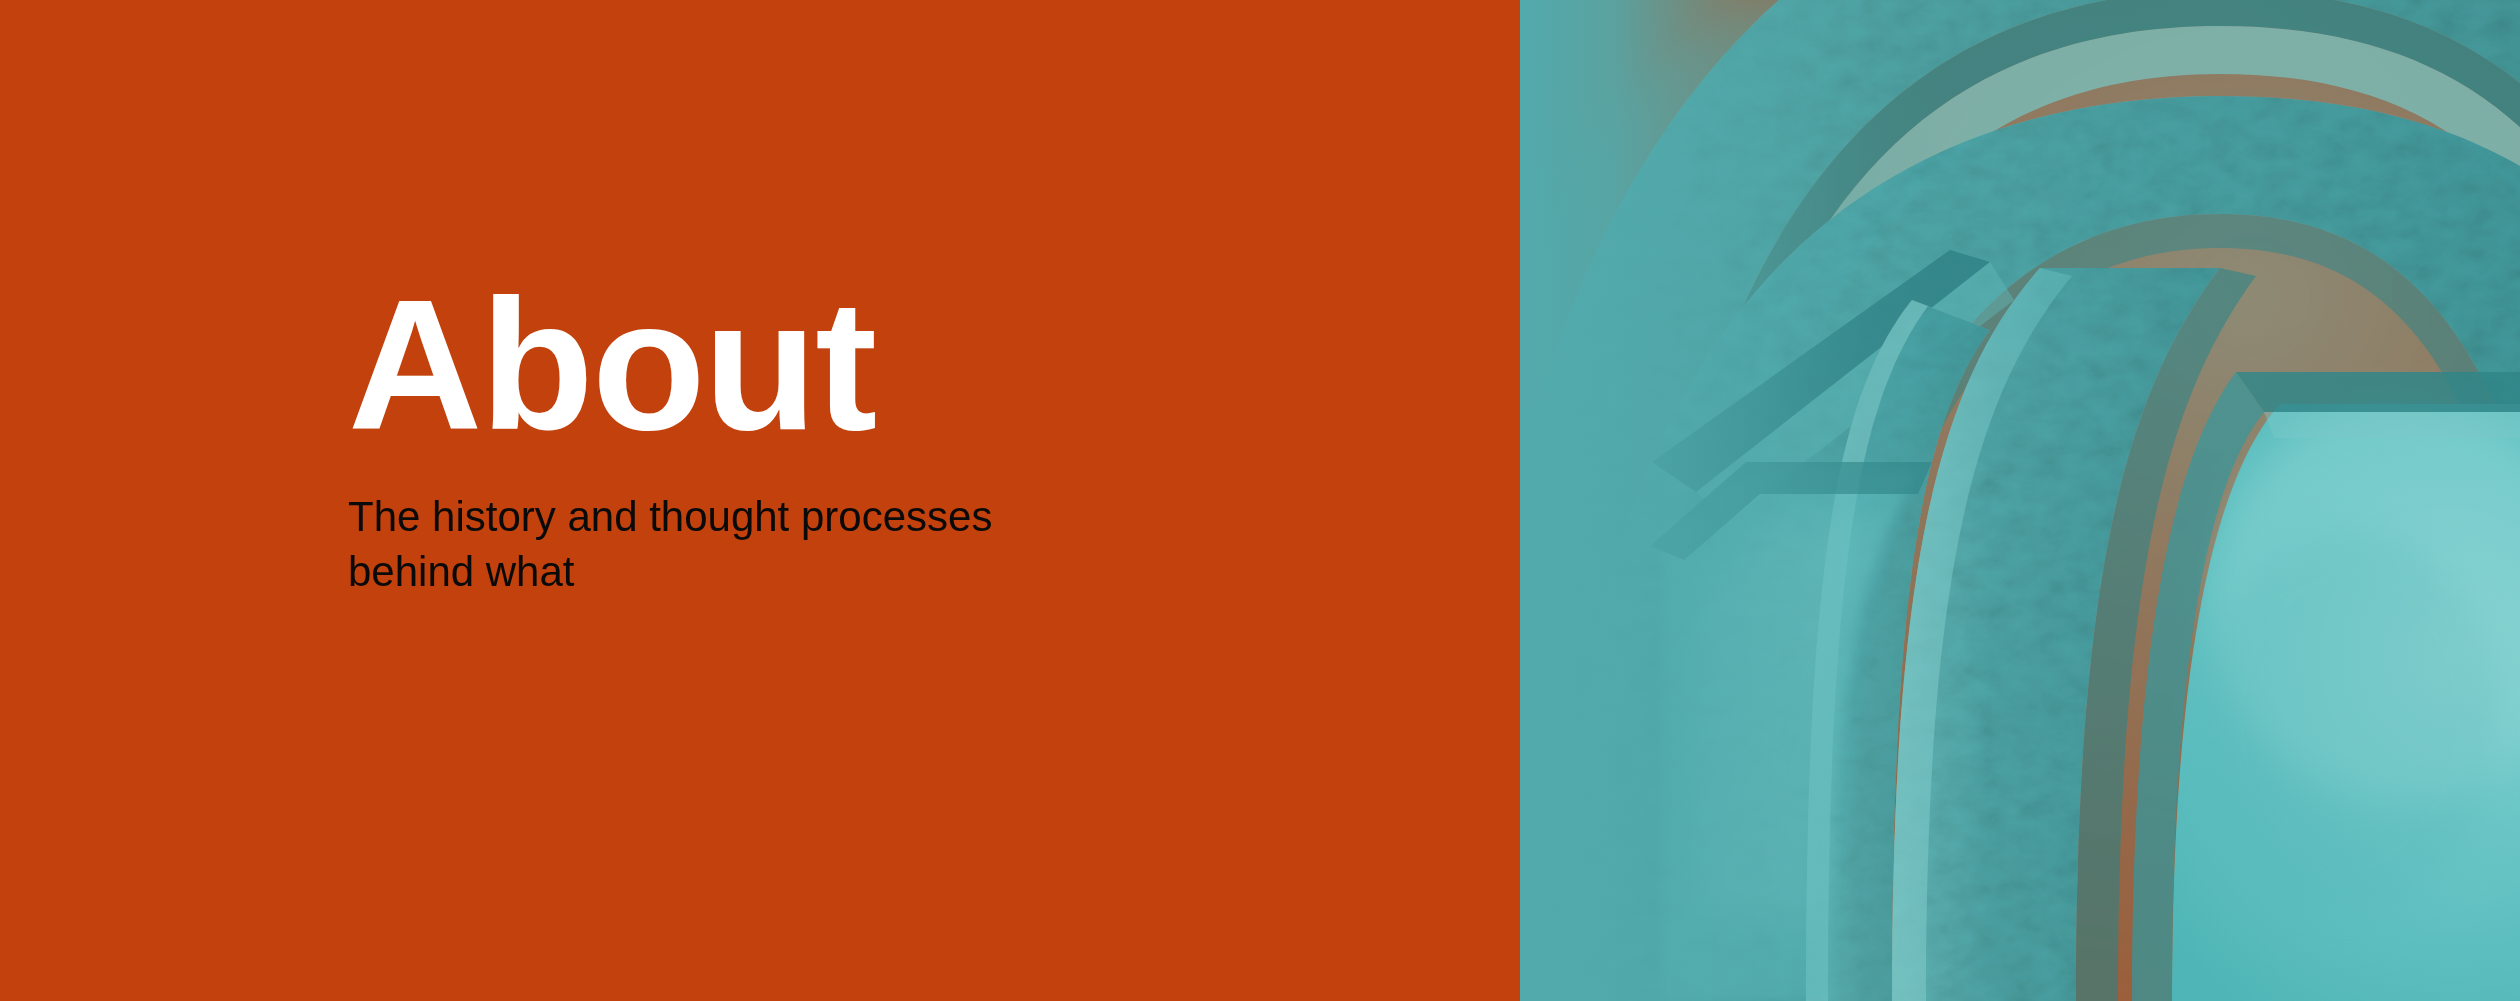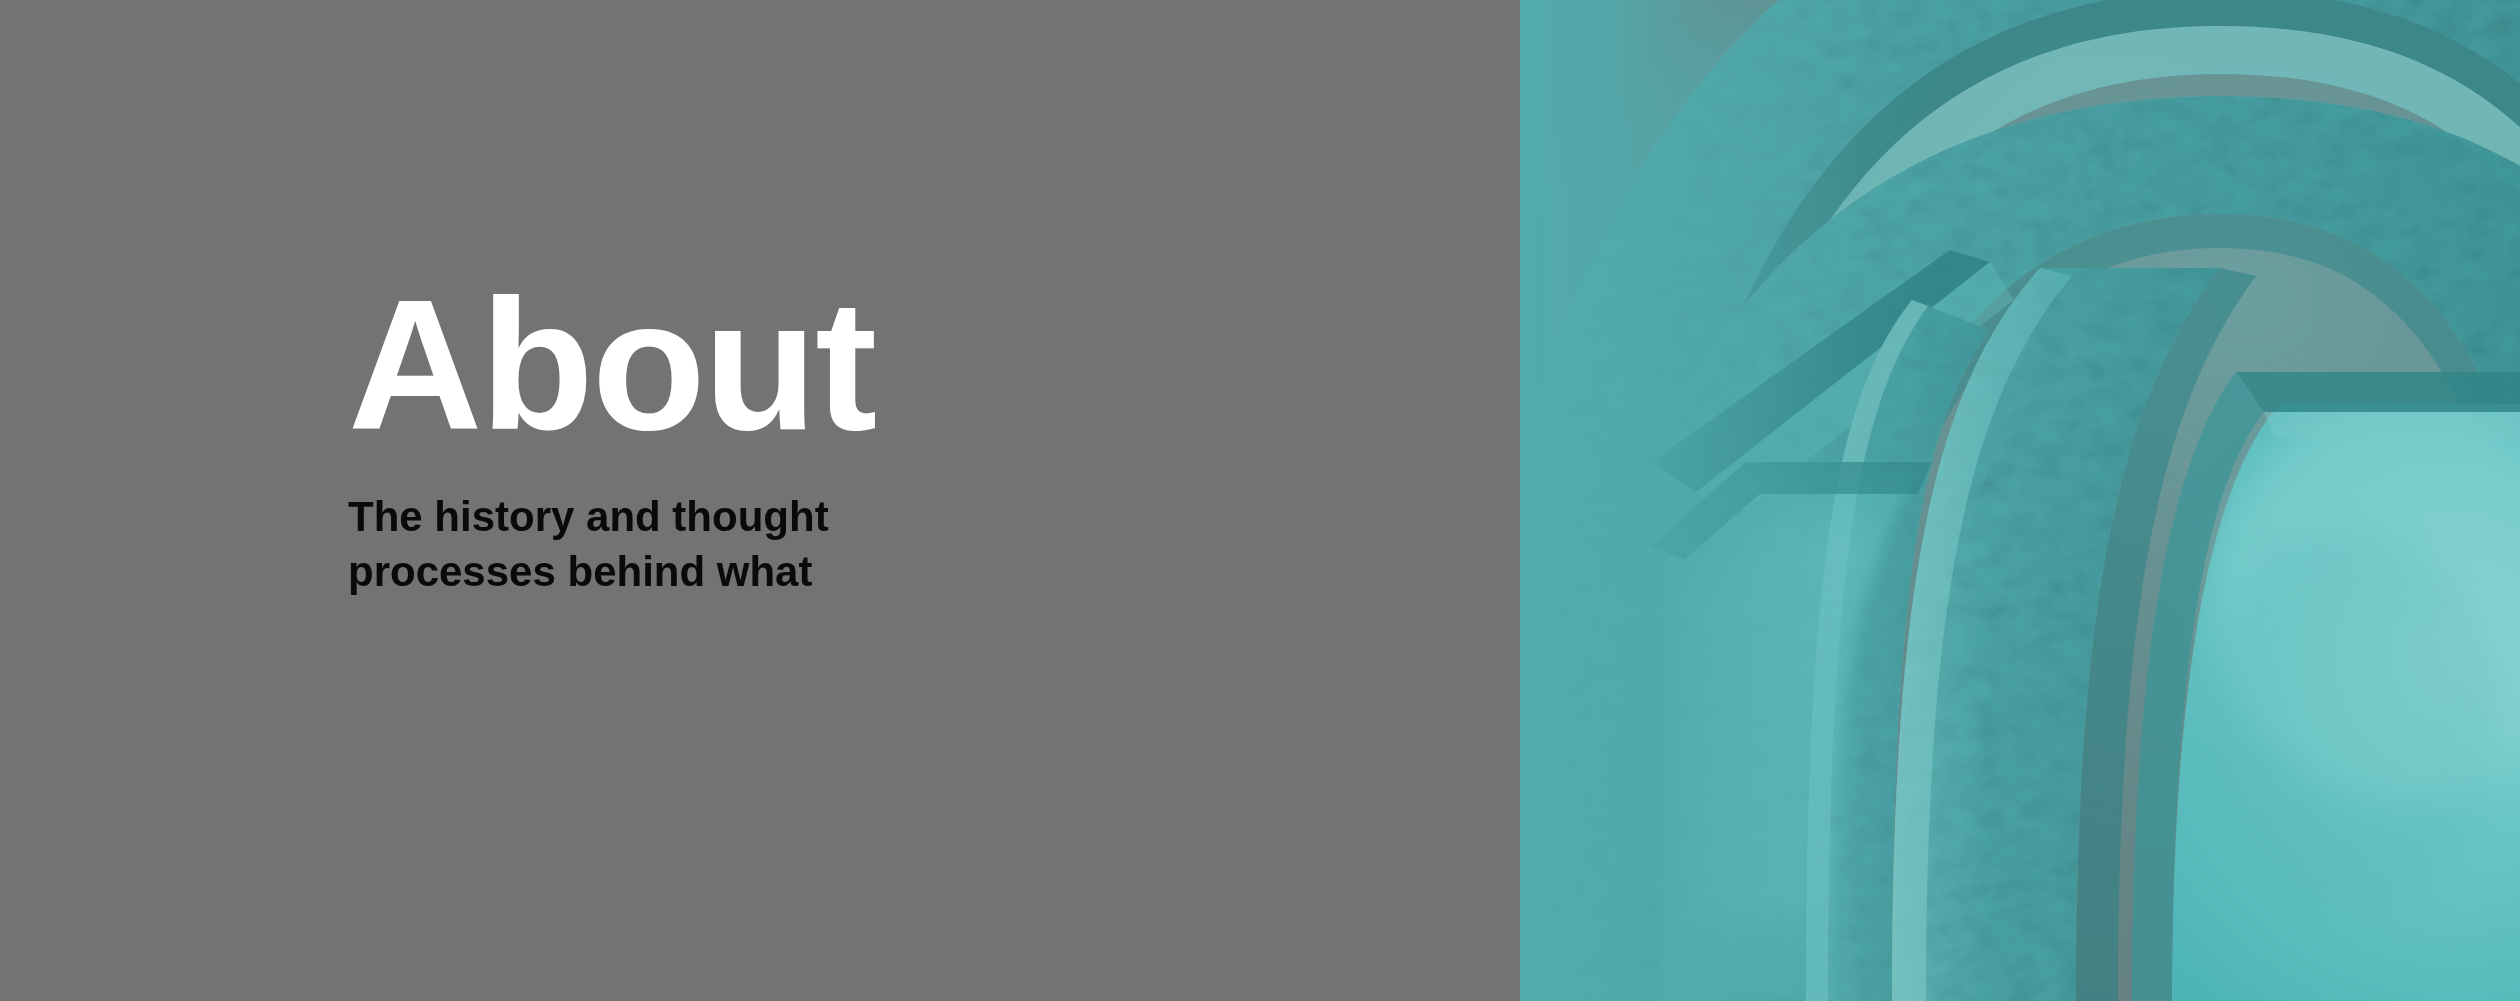--- a/index.html
+++ b/index.html
@@ -7,21 +7,21 @@
 
   html, body {
     width:2520px; height:1001px;
     overflow:hidden;
     font-family:"Liberation Sans", sans-serif;
   }
 
   #hero {
     position:relative;
     width:2520px; height:1001px;
-    background:#737373;
+    background:#c2410c;
     overflow:hidden;
   }
 
   
   #emblem-layer {
     position:absolute;
     top:0; right:0;
     width:1000px; height:1001px;
     overflow:hidden;
     pointer-events:none;
@@ -51,21 +51,21 @@
     font-weight:bold;
     color:#FFFFFF;
     letter-spacing:-2px;
     white-space:nowrap;
   }
 
   #page-subtitle {
     margin-top:36px;
     font-size:42px;
     line-height:1.32;
-    font-weight:bold;
+    font-weight:normal;
     color:#0A0A0A;
     max-width:700px;
   }
   #page-subtitle .sub-line { display:block; }
 </style>
 </head>
 <body>
 
 <div id="hero">
 

